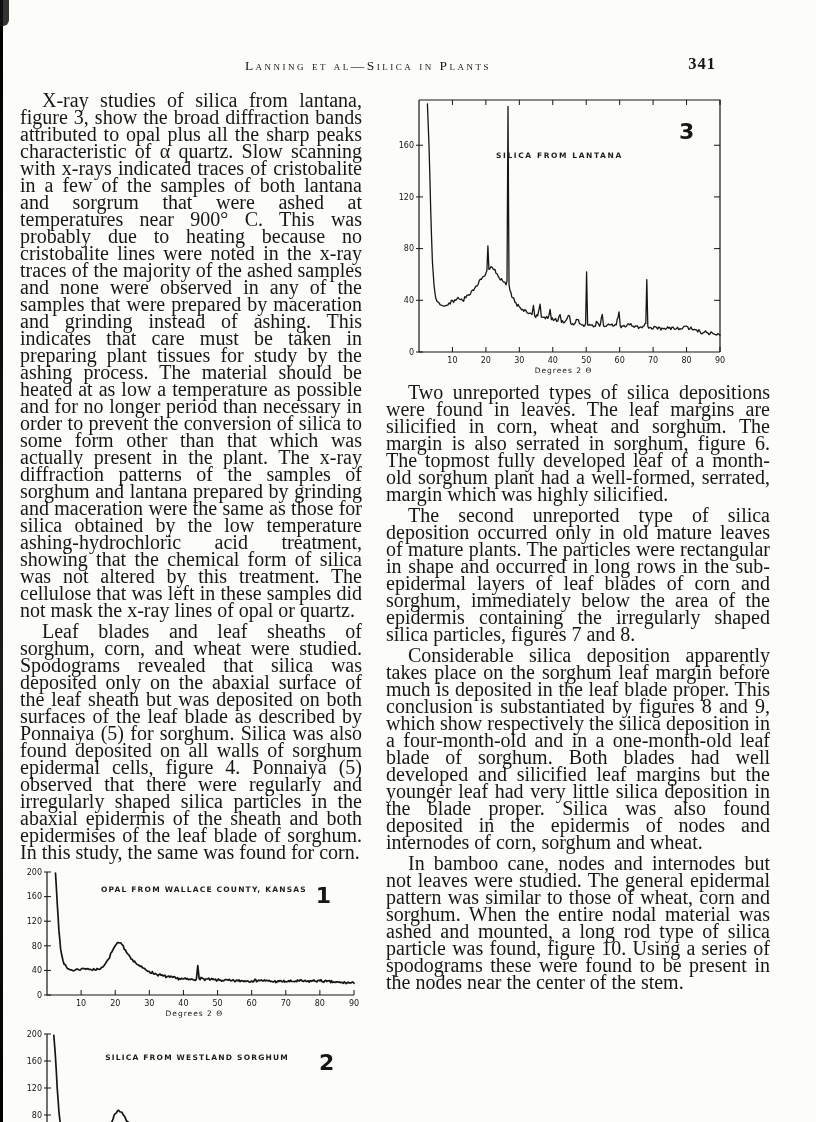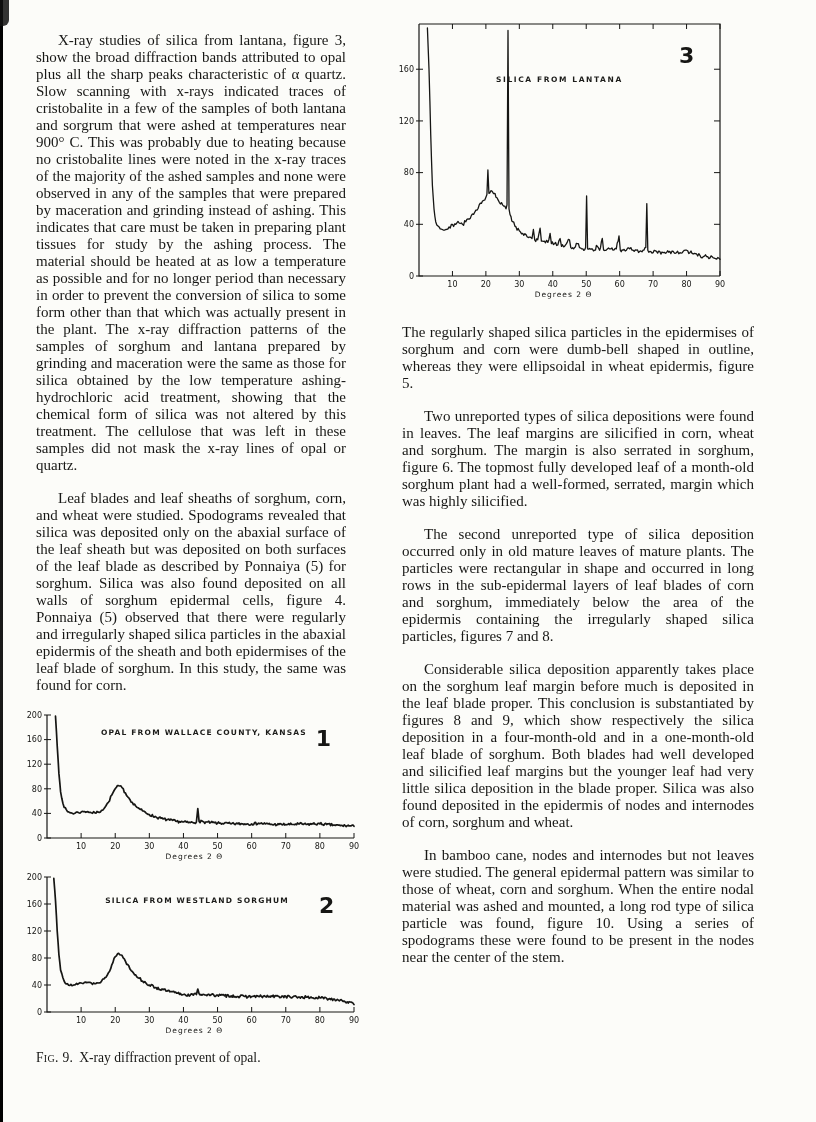--- a/index.html
+++ b/index.html
@@ -34,22 +34,22 @@
     position:absolute;right:0;top:-2px;
     font-size:16.5px;font-weight:600;letter-spacing:1px;
   }
   .cols{
     display:flex;
     margin:16px 0 0 20px;
   }
   .col-left{width:342px;}
   .col-right{width:384px;margin-left:24px;}
   p.body{
-    margin:16px;
-    font-size:15px;
+    margin:0;
+    font-size:20px;
     line-height:17px;
     text-align:justify;
     text-indent:22px;
   }
   p.body.noindent{text-indent:0;}
   p.body + p.body{margin-top:4px;}
   .figure{margin:6px 0 0 0;}
   .figure svg{display:block;}
   .captions{margin-top:8px;}
   p.caption{
@@ -63,20 +63,24 @@
   .caplabel{margin-right:6px;}
   .fig3-caption{margin:8px 0 10px 0;}
 </style>
 </head>
 <body>
 
 <div class="page">
   <div class="scan-edge"></div>
   <div class="scan-blob"></div>
 
+  <div class="header">
+    <span class="running-head">Lanning et al—Silica in Plants</span>
+    <span class="page-number">341</span>
+  </div>
 
   <div class="cols">
 
     <div class="col-left">
       <p class="body">X-ray studies of silica from lantana, figure 3, show the broad diffraction bands attributed to opal plus all the sharp peaks characteristic of α quartz.  Slow scanning with x-rays indicated traces of cristobalite in a few of the samples of both lantana and sorgrum that were ashed at temperatures near 900° C.  This was probably due to heating because no cristobalite lines were noted in the x-ray traces of the majority of the ashed samples and none were observed in any of the samples that were prepared by maceration and grinding instead of ashing.  This indicates that care must be taken in preparing plant tissues for study by the ashing process.  The material should be heated at as low a temperature as possible and for no longer period than necessary in order to prevent the conversion of silica to some form other than that which was actually present in the plant.  The x-ray diffraction patterns of the samples of sorghum and lantana prepared by grinding and maceration were the same as those for silica obtained by the low temperature ashing-hydrochloric acid treatment, showing that the chemical form of silica was not altered by this treatment.  The cellulose that was left in these samples did not mask the x-ray lines of opal or quartz.</p>
       <p class="body">Leaf blades and leaf sheaths of sorghum, corn, and wheat were studied.  Spodograms revealed that silica was deposited only on the abaxial surface of the leaf sheath but was deposited on both surfaces of the leaf blade as described by Ponnaiya (5) for sorghum. Silica was also found deposited on all walls of sorghum epidermal cells, figure 4.  Ponnaiya (5) observed that there were regularly and irregularly shaped silica particles in the abaxial epidermis of the sheath and both epidermises of the leaf blade of sorghum.  In this study, the same was found for corn.</p>
 
       <div class="figure">
         <svg id="fig1-svg" width="342" height="156" viewBox="0 0 342 156">
             <path d="M27 5 L27 128 L334 128" stroke="#161614" stroke-width="1.2" fill="none"></path>
@@ -207,21 +211,20 @@
             <text x="294.55555555555554" y="269" text-anchor="middle" font-family="&quot;DejaVu Sans&quot;,sans-serif" font-size="8px" fill="#161614">80</text>
             <line x1="328" y1="258" x2="328" y2="253" stroke="#161614" stroke-width="1"></line>
             <text x="328" y="269" text-anchor="middle" font-family="&quot;DejaVu Sans&quot;,sans-serif" font-size="8px" fill="#161614">90</text>
             <text x="171.48" y="279" text-anchor="middle" font-family="&quot;DejaVu Sans&quot;,sans-serif" font-size="7.5px" letter-spacing="1px" fill="#161614">Degrees  2 Θ</text>
             <text x="167.46666666666667" y="64.15384615384615" text-anchor="middle" font-family="&quot;DejaVu Sans&quot;,sans-serif" font-size="7.5px" font-weight="600" letter-spacing="1.6px" fill="#1c1c1a">SILICA FROM LANTANA</text>
             <text x="294.55555555555554" y="44.769230769230774" text-anchor="middle" font-family="&quot;DejaVu Sans&quot;,sans-serif" font-size="22px" font-weight="700" fill="#161614">3</text>
             <path d="M35.4 9.9L36.2 30.6L37.0 51.2L37.0 51.2L37.9 83.5L38.7 115.8L38.7 115.8L39.5 141.7L40.4 167.5L40.4 167.5L41.2 179.2L42.0 190.8L42.0 190.8L42.9 198.5L43.7 203.7L43.7 203.7L44.8 207.0L46.0 208.0L47.1 208.9L47.1 208.9L48.2 210.9L49.3 211.1L50.4 211.5L50.4 211.5L51.5 212.2L52.6 212.1L53.8 211.5L53.8 211.5L54.9 211.4L56.0 210.9L57.1 208.9L57.1 208.9L58.2 210.1L59.3 206.5L60.4 206.3L60.4 206.3L61.6 208.5L62.7 205.8L63.8 206.3L63.8 206.3L64.9 204.8L66.0 203.4L67.1 205.0L67.1 205.0L68.2 205.5L69.4 205.0L70.5 206.3L70.5 206.3L71.6 207.4L72.7 202.7L73.8 203.7L73.8 203.7L74.9 201.4L76.1 200.9L77.2 201.1L77.2 201.1L78.3 200.4L79.4 197.4L80.5 196.0L80.5 196.0L81.6 196.4L82.7 194.3L83.9 192.1L83.9 192.1L85.0 192.2L86.1 190.5L87.2 186.9L87.2 186.9L88.3 185.1L89.4 185.4L90.5 183.0L90.5 183.0L91.7 182.4L92.8 182.0L93.9 179.2L93.9 179.2L94.9 176.6L94.9 176.6L95.9 152.0L95.9 152.0L96.9 175.3L96.9 175.3L97.9 174.8L98.9 172.7L98.9 172.7L99.7 172.8L100.6 174.0L100.6 174.0L101.4 175.5L102.3 175.3L102.3 175.3L103.1 175.6L103.9 179.2L103.9 179.2L105.0 179.8L106.2 182.1L107.3 184.3L107.3 184.3L108.4 186.0L109.5 184.6L110.6 186.9L110.6 186.9L111.7 188.1L112.8 188.1L114.0 190.8L114.0 190.8L115.0 186.9L115.0 186.9L116.0 12.5L116.0 12.5L117.0 190.8L117.0 190.8L118.0 196.5L119.0 198.6L119.0 198.6L119.8 203.0L120.6 203.7L120.6 203.7L121.8 204.2L122.9 208.1L124.0 208.9L124.0 208.9L125.1 212.2L126.2 210.4L127.3 212.8L127.3 212.8L128.4 213.9L129.6 215.8L130.7 215.4L130.7 215.4L131.8 217.3L132.9 215.7L134.0 216.6L134.0 216.6L135.1 218.7L136.3 219.5L137.4 219.2L137.4 219.2L138.3 219.1L139.2 219.7L140.0 220.5L140.0 220.5L141.4 211.5L141.4 211.5L142.7 221.8L142.7 221.8L143.7 223.5L144.7 220.8L145.7 221.8L145.7 221.8L146.9 215.8L148.1 210.2L148.1 210.2L149.4 223.1L149.4 223.1L150.4 223.2L151.4 223.3L152.4 223.1L152.4 223.1L153.5 224.8L154.6 222.3L155.8 224.4L155.8 224.4L156.9 221.5L158.1 215.4L158.1 215.4L159.4 225.7L159.4 225.7L160.4 223.9L161.4 226.6L162.5 225.7L162.5 225.7L163.6 224.5L164.7 227.5L165.8 227.0L165.8 227.0L167.0 222.5L168.1 220.5L168.1 220.5L169.5 228.3L169.5 228.3L170.5 226.7L171.5 228.8L172.5 228.3L172.5 228.3L173.4 227.1L174.3 225.9L175.2 224.4L175.2 224.4L176.3 221.4L177.5 221.8L177.5 221.8L178.8 229.6L178.8 229.6L179.8 230.6L180.7 229.8L181.6 230.9L182.5 229.6L182.5 229.6L183.4 228.9L184.3 225.3L185.2 225.7L185.2 225.7L186.4 225.7L187.5 229.6L187.5 229.6L188.6 230.0L189.8 230.9L190.9 230.9L190.9 230.9L191.8 232.4L192.7 231.8L193.6 229.6L193.6 229.6L194.6 177.9L194.6 177.9L195.6 230.9L195.6 230.9L196.5 231.2L197.4 230.5L198.3 231.1L199.2 230.9L199.2 230.9L200.4 231.0L201.5 232.9L202.6 232.2L202.6 232.2L203.5 232.1L204.4 227.4L205.3 228.3L205.3 228.3L206.4 229.7L207.6 232.2L207.6 232.2L208.5 229.7L209.4 223.7L210.3 220.5L210.3 220.5L211.6 232.2L211.6 232.2L212.5 232.5L213.4 232.4L214.3 232.2L214.3 232.2L215.4 230.9L216.5 229.9L217.6 230.9L217.6 230.9L218.7 230.9L219.9 229.9L221.0 232.2L221.0 232.2L222.1 231.9L223.2 230.3L224.3 230.9L224.3 230.9L225.2 225.0L226.1 223.3L227.0 217.9L227.0 217.9L228.3 232.2L228.3 232.2L229.2 233.8L230.1 231.9L231.0 232.2L231.0 232.2L232.1 231.4L233.2 233.0L234.4 232.2L234.4 232.2L235.5 230.2L236.6 229.8L237.7 230.9L237.7 230.9L238.8 229.6L239.9 232.0L241.0 232.2L241.0 232.2L242.2 233.3L243.3 232.0L244.4 232.2L244.4 232.2L245.5 231.9L246.6 234.5L247.7 233.4L247.7 233.4L248.8 232.9L250.0 233.8L251.1 232.2L251.1 232.2L252.0 232.1L252.9 229.6L253.8 229.6L253.8 229.6L254.8 185.6L254.8 185.6L255.8 232.2L255.8 232.2L256.8 234.2L257.8 233.4L257.8 233.4L258.9 233.6L260.0 235.2L261.1 234.7L261.1 234.7L262.2 232.3L263.3 232.7L264.5 233.4L264.5 233.4L265.6 235.1L266.7 233.1L267.8 233.4L267.8 233.4L268.9 236.1L270.0 234.0L271.1 234.7L271.1 234.7L272.3 234.3L273.4 235.3L274.5 234.7L274.5 234.7L275.6 232.7L276.7 234.2L277.8 233.4L277.8 233.4L278.9 235.6L280.1 233.0L281.2 233.4L281.2 233.4L282.3 235.0L283.4 235.3L284.5 234.7L284.5 234.7L285.6 233.2L286.8 235.7L287.9 234.7L287.9 234.7L289.0 235.2L290.1 234.9L291.2 233.4L291.2 233.4L292.3 232.3L293.4 232.1L294.6 232.2L294.6 232.2L295.7 232.8L296.8 235.6L297.9 234.7L297.9 234.7L299.0 233.0L300.1 235.4L301.2 236.0L301.2 236.0L302.4 235.4L303.5 235.7L304.6 236.0L304.6 236.0L305.7 238.0L306.8 235.7L307.9 237.3L307.9 237.3L309.0 239.5L310.2 239.8L311.3 238.6L311.3 238.6L312.4 238.1L313.5 236.8L314.6 238.6L314.6 238.6L315.7 238.6L316.9 240.6L318.0 239.9L318.0 239.9L319.1 237.9L320.2 238.7L321.3 239.9L321.3 239.9L322.4 240.1L323.5 240.7L324.7 241.2L324.7 241.2L325.8 239.5L326.9 240.2L328.0 241.2" stroke="#161614" stroke-width="1.3" fill="none" stroke-linejoin="round" stroke-linecap="round"></path>
           </svg>
       </div>
 
-      <p class="body noindent">The regularly shaped silica particles in the epidermises of sorghum and corn were dumb-bell shaped in outline, whereas they were ellipsoidal in wheat epidermis, figure 5.</p>
       <p class="body">Two unreported types of silica depositions were found in leaves.  The leaf margins are silicified in corn, wheat and sorghum.  The margin is also serrated in sorghum, figure 6.  The topmost fully developed leaf of a month-old sorghum plant had a well-formed, serrated, margin which was highly silicified.</p>
       <p class="body">The second unreported type of silica deposition occurred only in old mature leaves of mature plants. The particles were rectangular in shape and occurred in long rows in the sub-epidermal layers of leaf blades of corn and sorghum, immediately below the area of the epidermis containing the irregularly shaped silica particles, figures 7 and 8.</p>
       <p class="body">Considerable silica deposition apparently takes place on the sorghum leaf margin before much is deposited in the leaf blade proper.  This conclusion is substantiated by figures 8 and 9, which show respectively the silica deposition in a four-month-old and in a one-month-old leaf blade of sorghum.  Both blades had well developed and silicified leaf margins but the younger leaf had very little silica deposition in the blade proper.  Silica was also found deposited in the epidermis of nodes and internodes of corn, sorghum and wheat.</p>
       <p class="body">In bamboo cane, nodes and internodes but not leaves were studied.  The general epidermal pattern was similar to those of wheat, corn and sorghum. When the entire nodal material was ashed and mounted, a long rod type of silica particle was found, figure 10.  Using a series of spodograms these were found to be present in the nodes near the center of the stem.</p>
     </div>
 
   </div>
 </div>
 
 </body></html>

